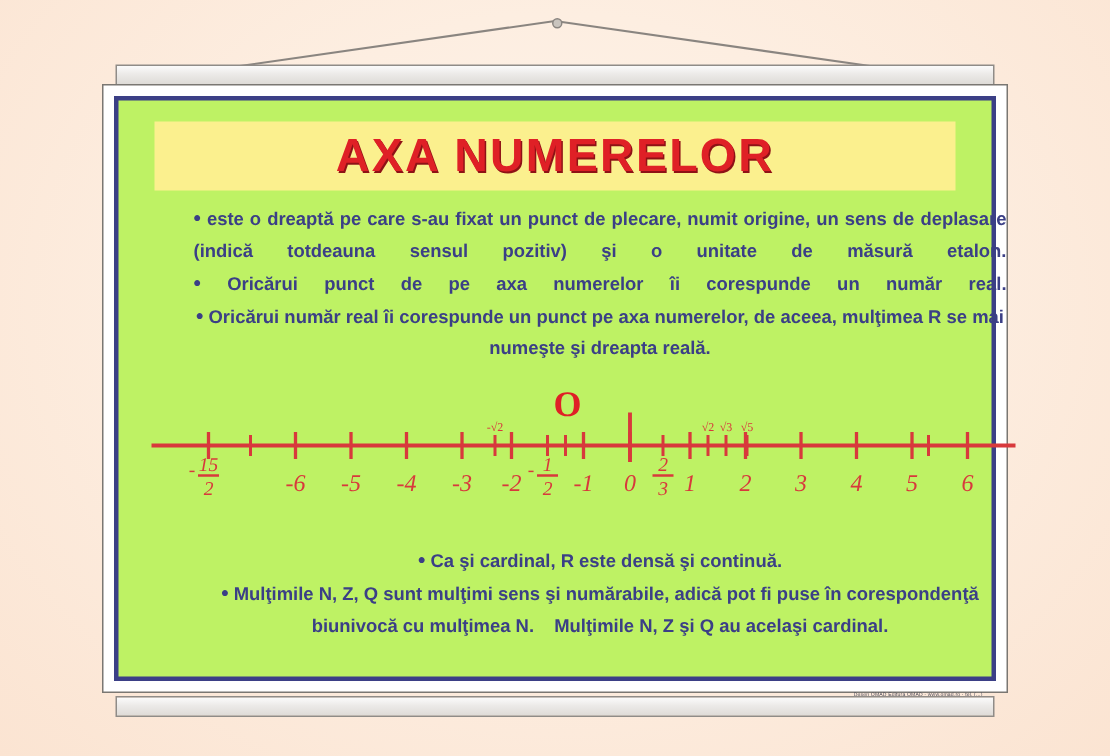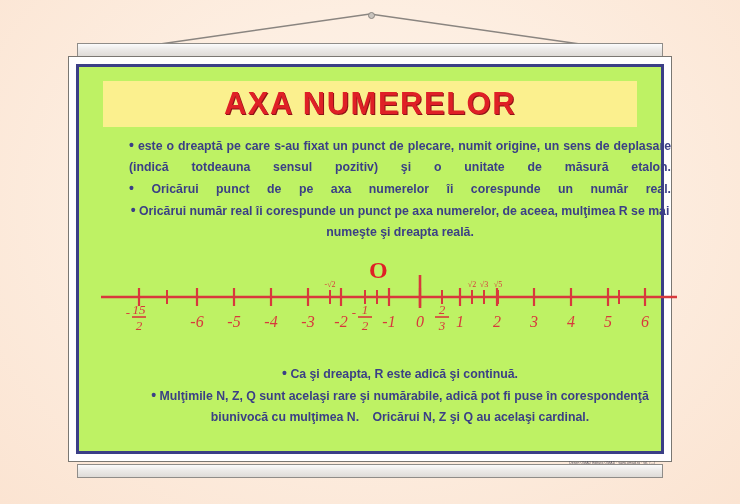--- a/index.html
+++ b/index.html
@@ -177,26 +177,26 @@
             <g>
               <text x="566" y="64" fill="#d8393c" font-size="16" font-family="&quot;Liberation Serif&quot;, serif" text-anchor="middle" font-style="italic">6</text>
             </g>
             <text x="628" y="54" fill="#d8393c" font-size="11" font-family="&quot;Liberation Serif&quot;, serif" text-anchor="middle">+∞</text>
           </svg>
       </div>
 
       <div class="txt block-bottom">
         <div class="p-plain">
           <span class="bul">•</span>
-          <span>Ca şi dreapta, R este adică şi continuă.</span>
+          <span>Ca şi cardinal, R este densă şi continuă.</span>
         </div>
         <div class="p-plain">
           <span class="bul">•</span>
-          <span>Mulţimile N, Z, Q sunt acelaşi rare şi numărabile, adică pot fi puse în corespondenţă biunivocă cu mulţimea N.</span>
-          <span style="padding-left:10px">Oricărui N, Z şi Q au acelaşi cardinal.</span>
+          <span>Mulţimile N, Z, Q sunt mulţimi sens şi numărabile, adică pot fi puse în corespondenţă biunivocă cu mulţimea N.</span>
+          <span style="padding-left:10px">Mulţimile N, Z şi Q au acelaşi cardinal.</span>
         </div>
       </div>
 
       <div class="credit">Desen OMAD Editura OMAD · www.omad.ro · tel. (...)</div>
     </div>
   </div>
 
   <div class="rail rail-bottom"></div>
 </div>
 

